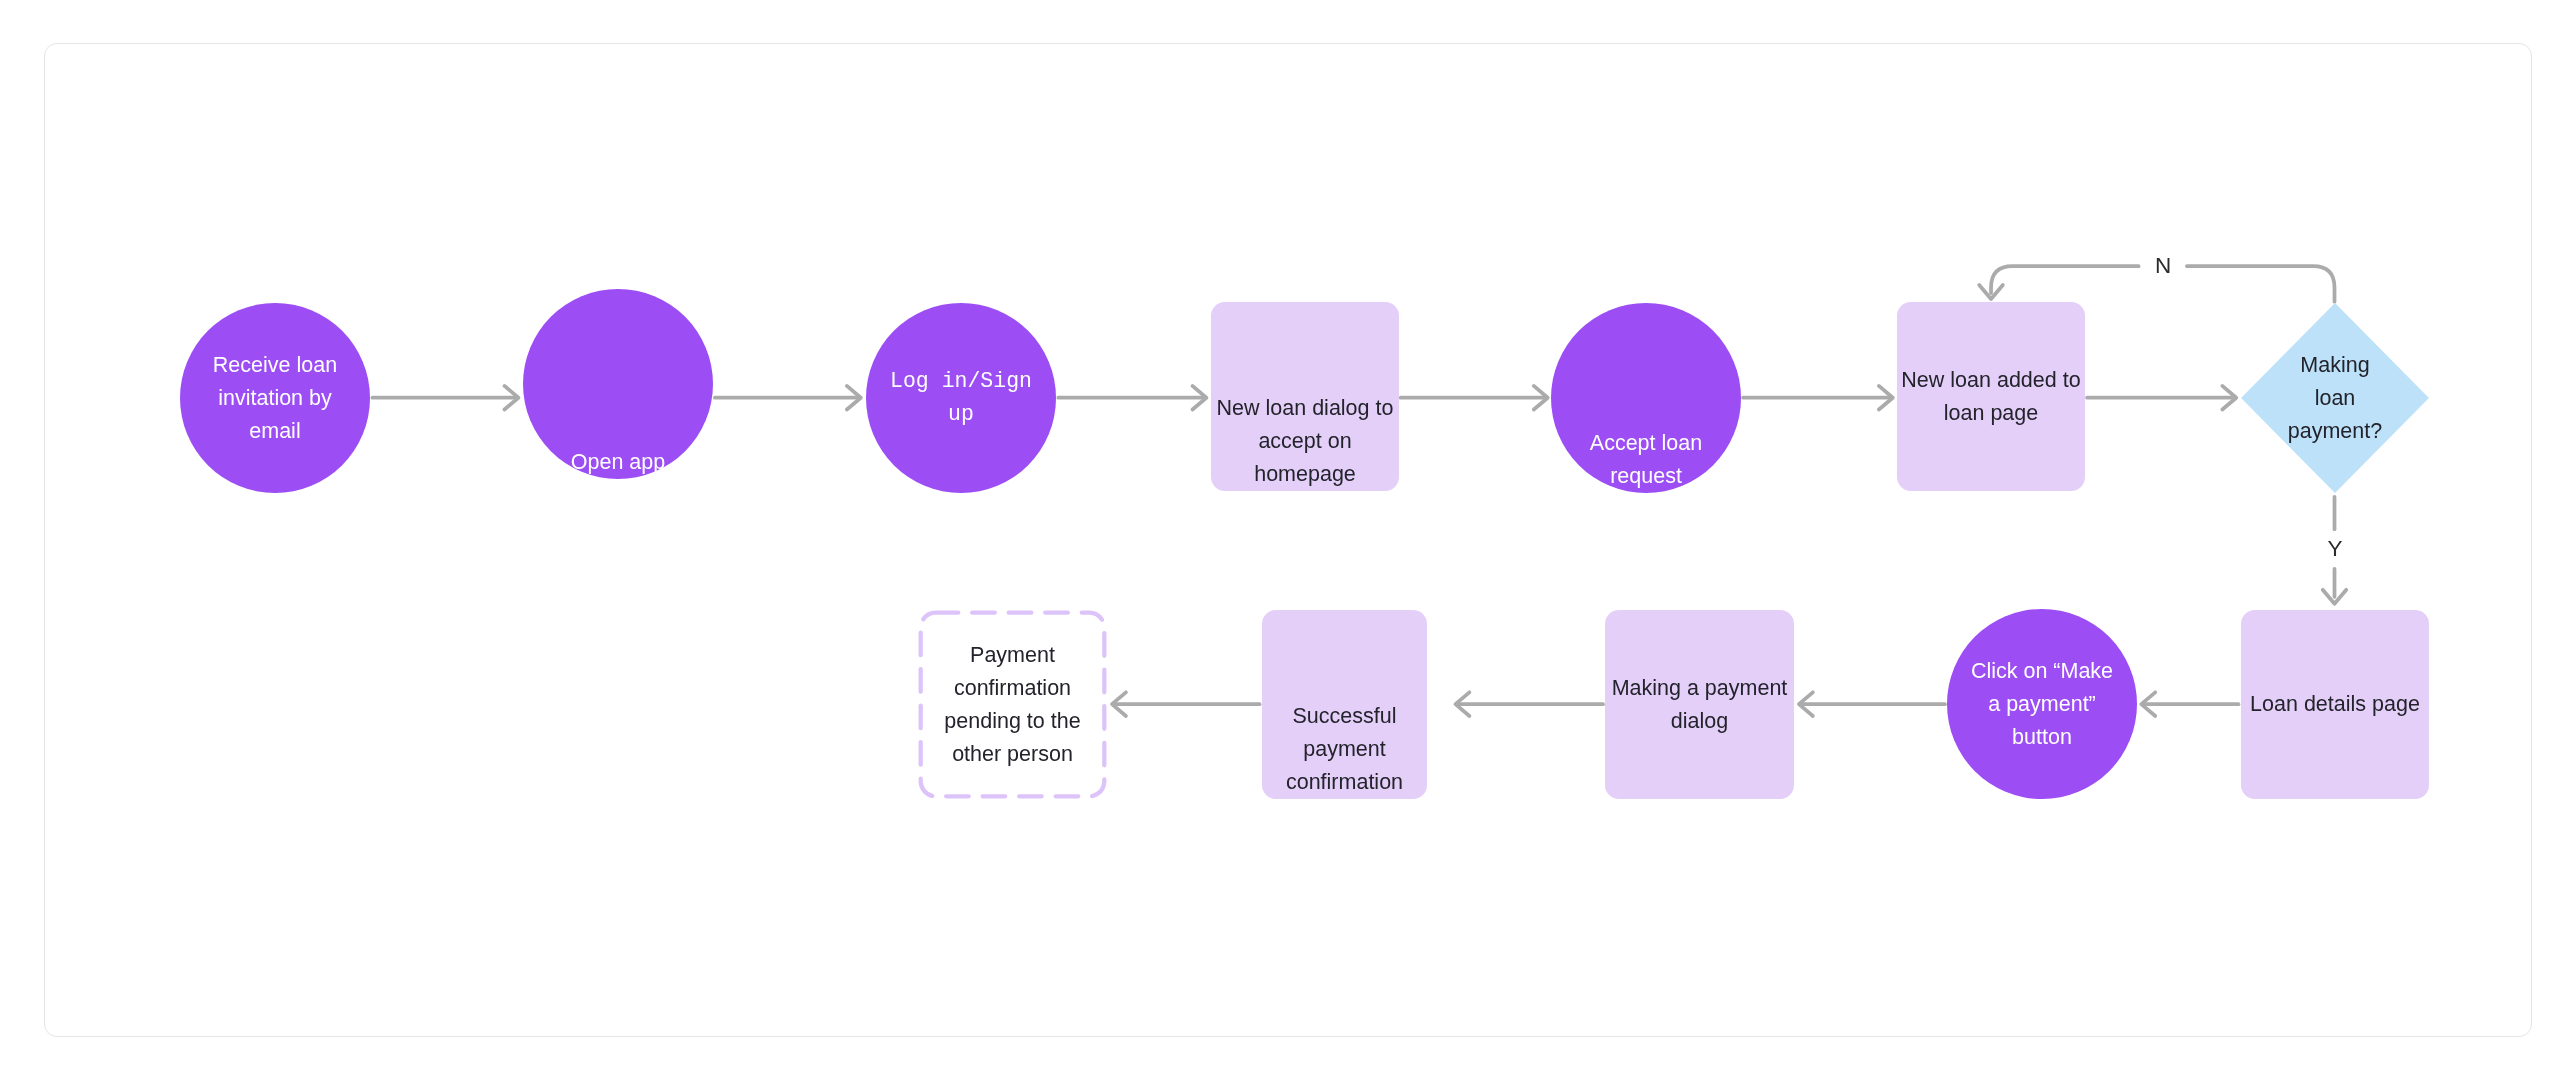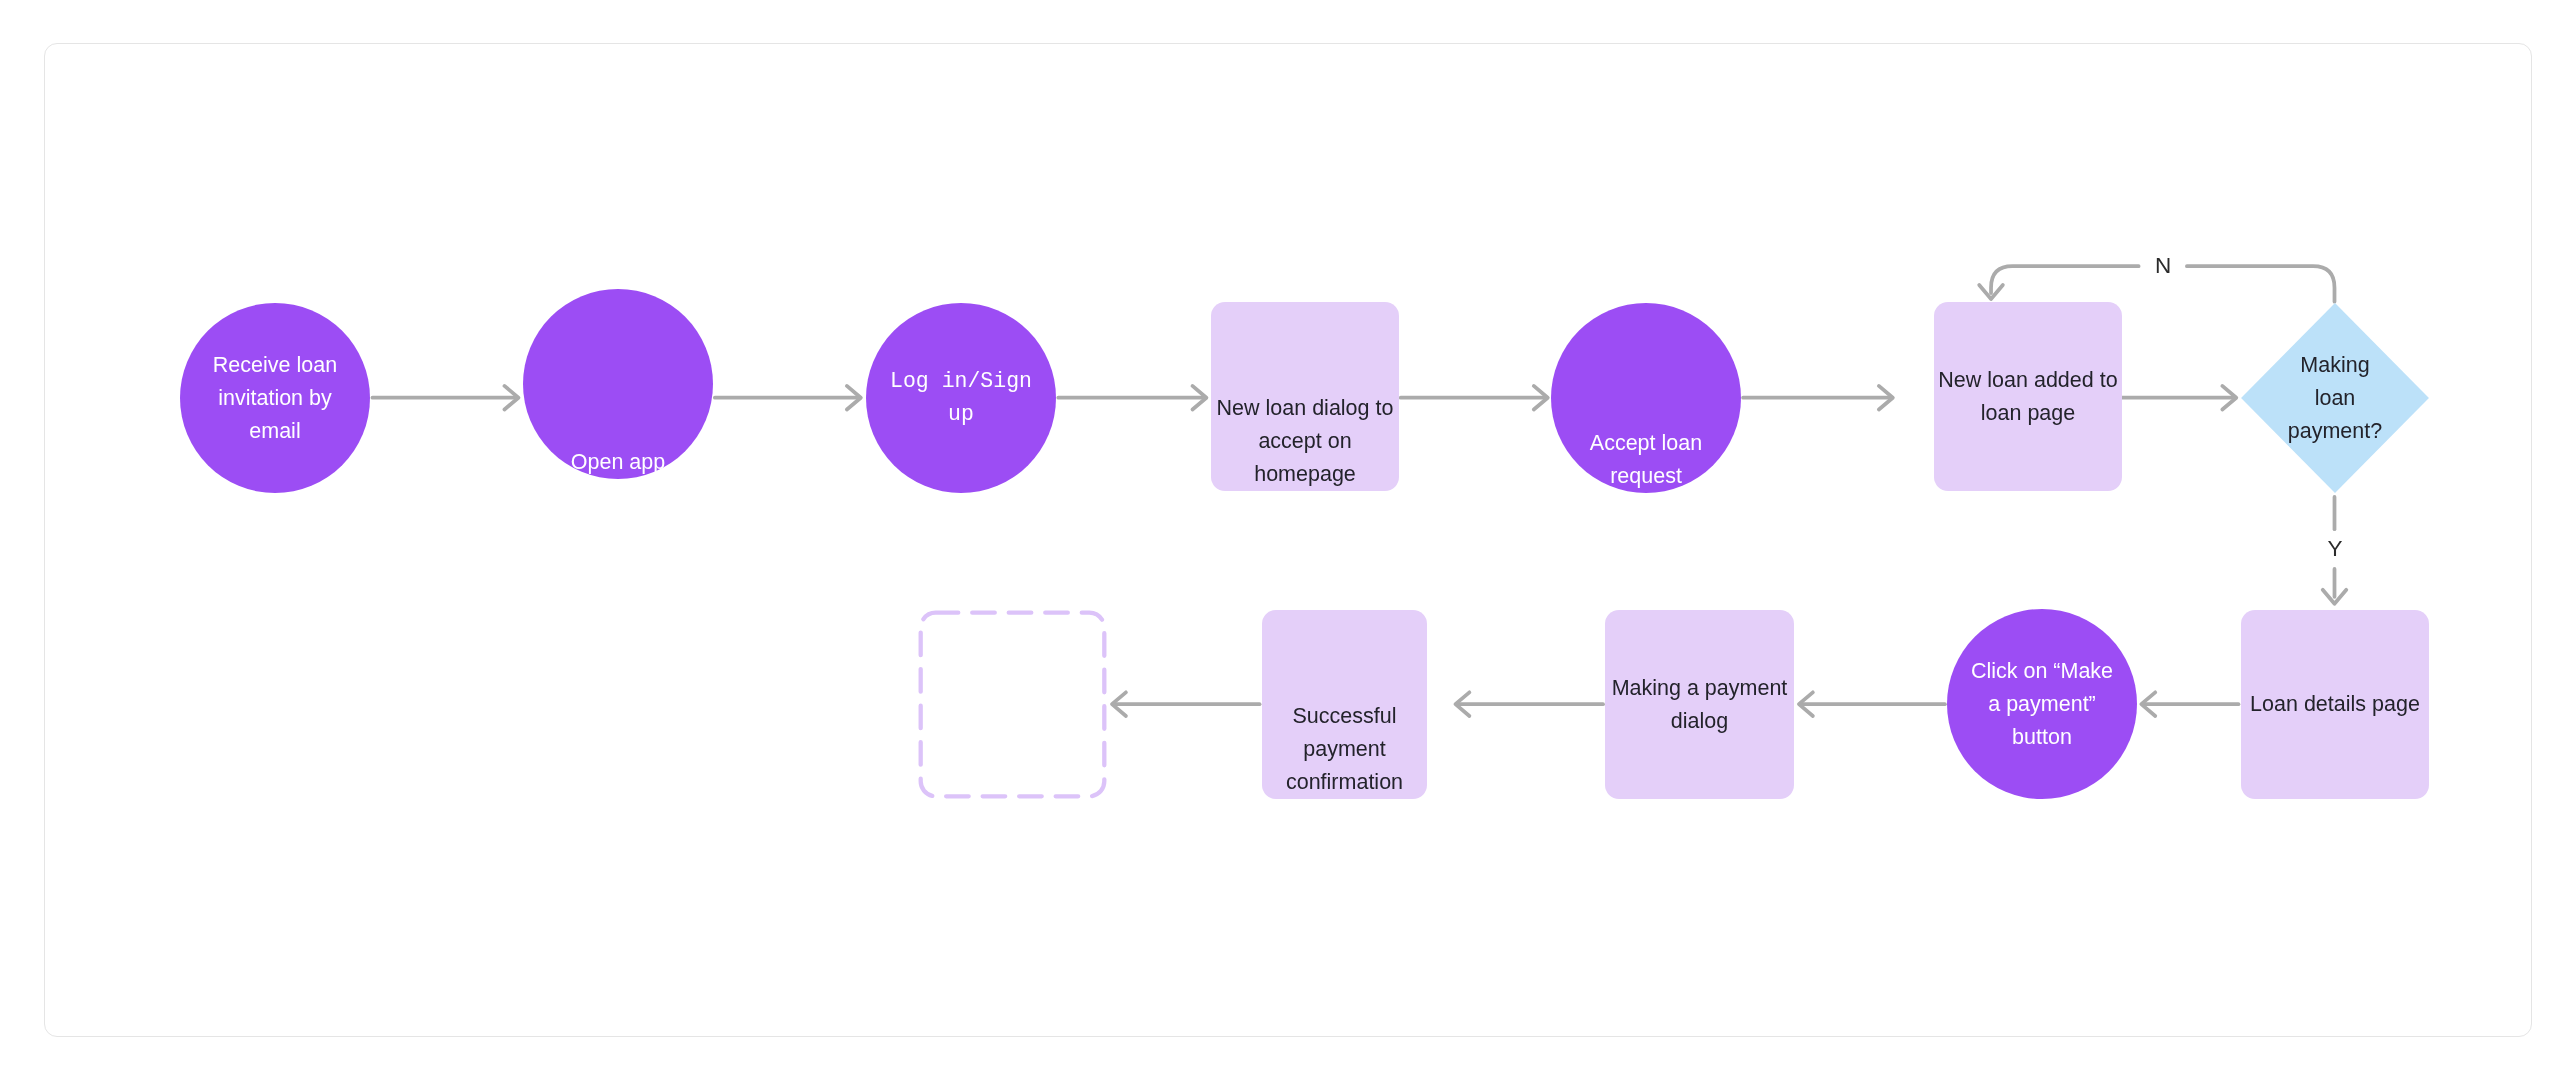--- a/index.html
+++ b/index.html
@@ -130,21 +130,21 @@
 </div>
 <div class="node node-circle" style="left:866px; top:303px;font-family:Liberation Mono, monospace;">
   <span class="node-label">Log in/Sign up</span>
 </div>
 <div class="node node-rect" style="left:1211px; top:302px;align-items:flex-end;">
   <span class="node-label">New loan dialog to accept on homepage</span>
 </div>
 <div class="node node-circle" style="left:1551px; top:303px;align-items:flex-end;">
   <span class="node-label">Accept loan request</span>
 </div>
-<div class="node node-rect" style="left:1897px; top:302px;margin-left:37px;">
+<div class="node node-rect" style="left:1897px; top:302px;">
   <span class="node-label">New loan added to loan page</span>
 </div>
 <div class="node node-diamond" style="left:2241px; top:303px;">
   <svg class="diamond-svg" viewBox="0 0 350 354">
     <polygon points="175,0 350,177 175,354 0,177" fill="#BCE1F9"></polygon>
   </svg>
   <span class="node-label">Making loan payment?</span>
 </div>
 
 <div class="edge-label" style="left:2163px; top:266px;">N</div>
@@ -159,14 +159,15 @@
 <div class="node node-rect" style="left:1605px; top:610px; width:189px;">
   <span class="node-label">Making a payment dialog</span>
 </div>
 <div class="node node-rect" style="left:1262px; top:610px; width:165px;align-items:flex-end;">
   <span class="node-label">Successful payment confirmation</span>
 </div>
 <div class="node node-dashed" style="left:918px; top:610px;">
   <svg class="dashed-svg" viewBox="0 0 352 352">
     <rect x="5" y="5" width="342" height="342" rx="28" fill="#FFFFFF" stroke="#DCC3F9" stroke-width="8" stroke-linecap="round" stroke-dasharray="42 26"></rect>
   </svg>
+  <span class="node-label">Payment confirmation pending to the other person</span>
 </div>
 
 
 </body></html>

